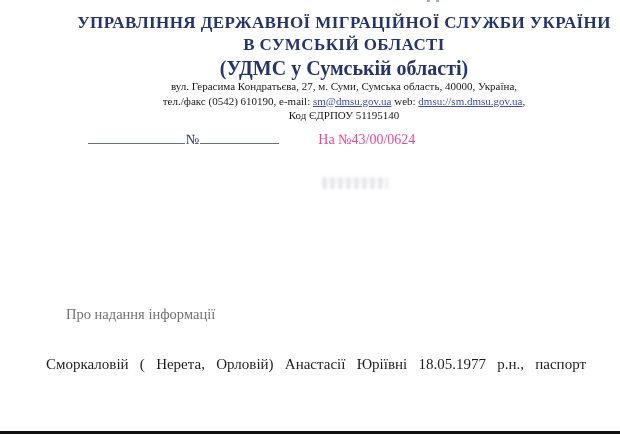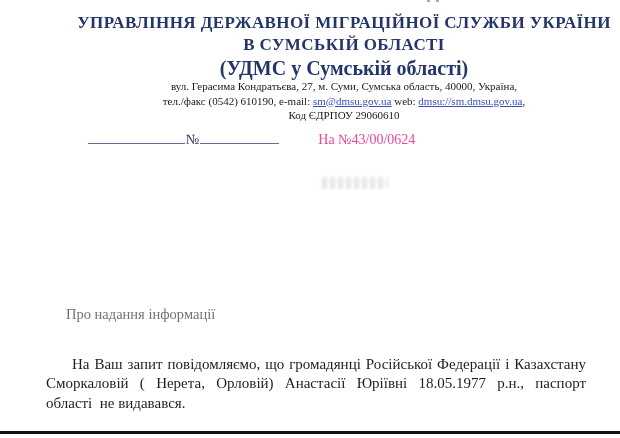--- a/index.html
+++ b/index.html
@@ -148,33 +148,31 @@
 
   <div class="scan-artifact"></div>
 
   <div class="letterhead">
     <div class="org-line">УПРАВЛІННЯ ДЕРЖАВНОЇ МІГРАЦІЙНОЇ СЛУЖБИ УКРАЇНИ</div>
     <div class="org-line">В СУМСЬКІЙ ОБЛАСТІ</div>
     <div class="org-short">(УДМС у Сумській області)</div>
     <div class="address-block">
       <div>вул. Герасима Кондратьєва, 27, м. Суми, Сумська область, 40000, Україна,</div>
       <div><span>тел./факс (0542) 610190, e-mail: </span><span class="doc-link">sm@dmsu.gov.ua</span><span> web: </span><span class="doc-link">dmsu://sm.dmsu.gov.ua</span><span>,</span></div>
-      <div>Код ЄДРПОУ 29060610</div>
+      <div>Код ЄДРПОУ 51195140</div>
     </div>
   </div>
 
   <div class="ref-row">
     <span class="blank-line blank-date"></span><span class="numero-sign">№</span><span class="blank-line blank-number"></span><span class="reply-ref">На №43/00/0624</span>
   </div>
 
   <div class="erased-smudge"></div>
 
   <div class="subject">Про надання інформації</div>
 
   <div class="body-text">
-    <div class="body-line first">На Ваш запит повідомляємо, що громадянці Російської Федерації і Казахстану</div>
     <div class="body-line">Сморкаловій ( Нерета, Орловій) Анастасії Юріївні 18.05.1977 р.н., паспорт</div>
-    <div class="body-line last">області  не видавався.</div>
   </div>
 
   <div class="bottom-rule"></div>
 
 </div>
 
 </body></html>

